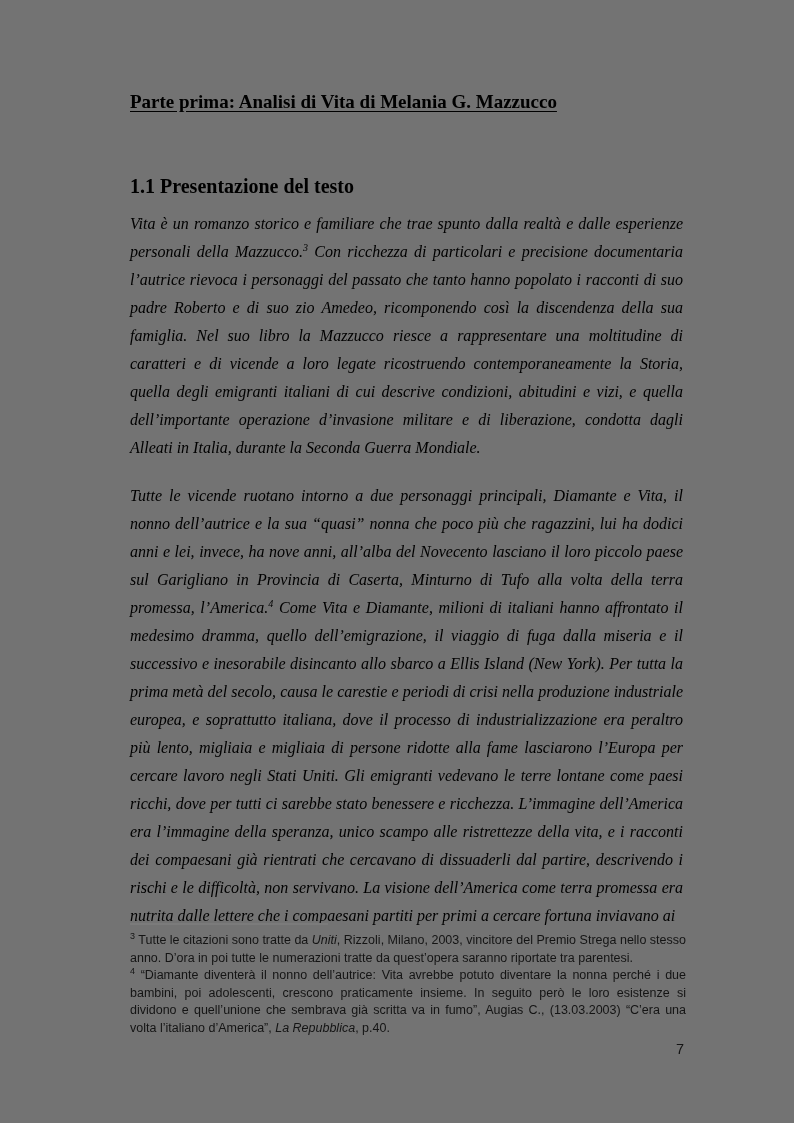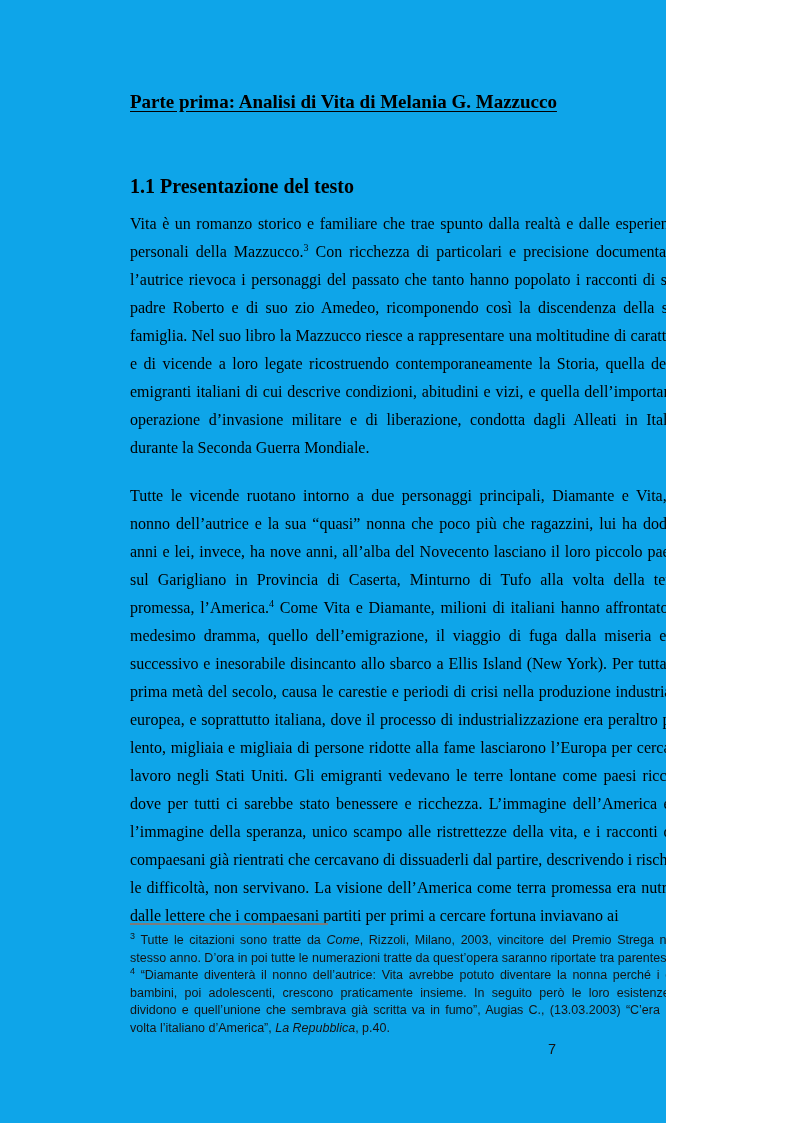--- a/index.html
+++ b/index.html
@@ -2,23 +2,23 @@
 <html lang="it"><head>
 <meta charset="utf-8">
 <style>
   html, body {
     margin: 0;
     padding: 0;
     background: #ffffff;
   }
   .page {
     position: relative;
-    width: 666px;
+    width: 794px;
     height: 1123px;
-    background: #0ea5e9;
+    background: #737373;
     color: #000000;
     font-family: "Liberation Serif", serif;
     overflow: hidden;
     box-sizing: border-box;
   }
   .content {
     position: absolute;
     left: 130px;
     top: 90px;
     width: 553px;
@@ -35,20 +35,21 @@
     margin: 62px 0 0 0;
     font-size: 20px;
     line-height: 20px;
     font-weight: bold;
   }
   .body-paragraph {
     margin: 14px 0 0 0;
     font-size: 16px;
     line-height: 28px;
     text-align: justify;
+    font-style: italic;
   }
   .body-paragraph + .body-paragraph {
     margin-top: 20px;
   }
   .body-paragraph sup {
     font-size: 10px;
     line-height: 0;
   }
   .footnote-area {
     position: absolute;
@@ -94,19 +95,19 @@
 
     <h2 class="section-heading">1.1 Presentazione del testo</h2>
 
     <p class="body-paragraph">Vita è un romanzo storico e familiare che trae spunto dalla realtà e dalle esperienze personali della Mazzucco.<sup>3</sup> Con ricchezza di particolari e precisione documentaria l’autrice rievoca i personaggi del passato che tanto hanno popolato i racconti di suo padre Roberto e di suo zio Amedeo, ricomponendo così la discendenza della sua famiglia. Nel suo libro la Mazzucco riesce a rappresentare una moltitudine di caratteri e di vicende a loro legate ricostruendo contemporaneamente la Storia, quella degli emigranti italiani di cui descrive condizioni, abitudini e vizi, e quella dell’importante operazione d’invasione militare e di liberazione, condotta dagli Alleati in Italia, durante la Seconda Guerra Mondiale.</p>
 
     <p class="body-paragraph">Tutte le vicende ruotano intorno a due personaggi principali, Diamante e Vita, il nonno dell’autrice e la sua “quasi” nonna che poco più che ragazzini, lui ha dodici anni e lei, invece, ha nove anni, all’alba del Novecento lasciano il loro piccolo paese sul Garigliano in Provincia di Caserta, Minturno di Tufo alla volta della terra promessa, l’America.<sup>4</sup> Come Vita e Diamante, milioni di italiani hanno affrontato il medesimo dramma, quello dell’emigrazione, il viaggio di fuga dalla miseria e il successivo e inesorabile disincanto allo sbarco a Ellis Island (New York). Per tutta la prima metà del secolo, causa le carestie e periodi di crisi nella produzione industriale europea, e soprattutto italiana, dove il processo di industrializzazione era peraltro più lento, migliaia e migliaia di persone ridotte alla fame lasciarono l’Europa per cercare lavoro negli Stati Uniti. Gli emigranti vedevano le terre lontane come paesi ricchi, dove per tutti ci sarebbe stato benessere e ricchezza. L’immagine dell’America era l’immagine della speranza, unico scampo alle ristrettezze della vita, e i racconti dei compaesani già rientrati che cercavano di dissuaderli dal partire, descrivendo i rischi e le difficoltà, non servivano. La visione dell’America come terra promessa era nutrita dalle lettere che i compaesani partiti per primi a cercare fortuna inviavano ai</p>
   </div>
 
   <div class="footnote-area">
     <hr class="footnote-separator">
-    <p class="footnote"><sup>3</sup> Tutte le citazioni sono tratte da <i>Come</i>, Rizzoli, Milano, 2003, vincitore del Premio Strega nello stesso anno. D’ora in poi tutte le numerazioni tratte da quest’opera saranno riportate tra parentesi.</p>
+    <p class="footnote"><sup>3</sup> Tutte le citazioni sono tratte da <i>Uniti</i>, Rizzoli, Milano, 2003, vincitore del Premio Strega nello stesso anno. D’ora in poi tutte le numerazioni tratte da quest’opera saranno riportate tra parentesi.</p>
     <p class="footnote"><sup>4</sup> “Diamante diventerà il nonno dell’autrice: Vita avrebbe potuto diventare la nonna perché i due bambini, poi adolescenti, crescono praticamente insieme. In seguito però le loro esistenze si dividono e quell’unione che sembrava già scritta va in fumo”, Augias C., (13.03.2003) “C’era una volta l’italiano d’America”, <i>La Repubblica</i>, p.40.</p>
   </div>
 
   <div class="page-number">7</div>
 
 </div>
 
 </body></html>

